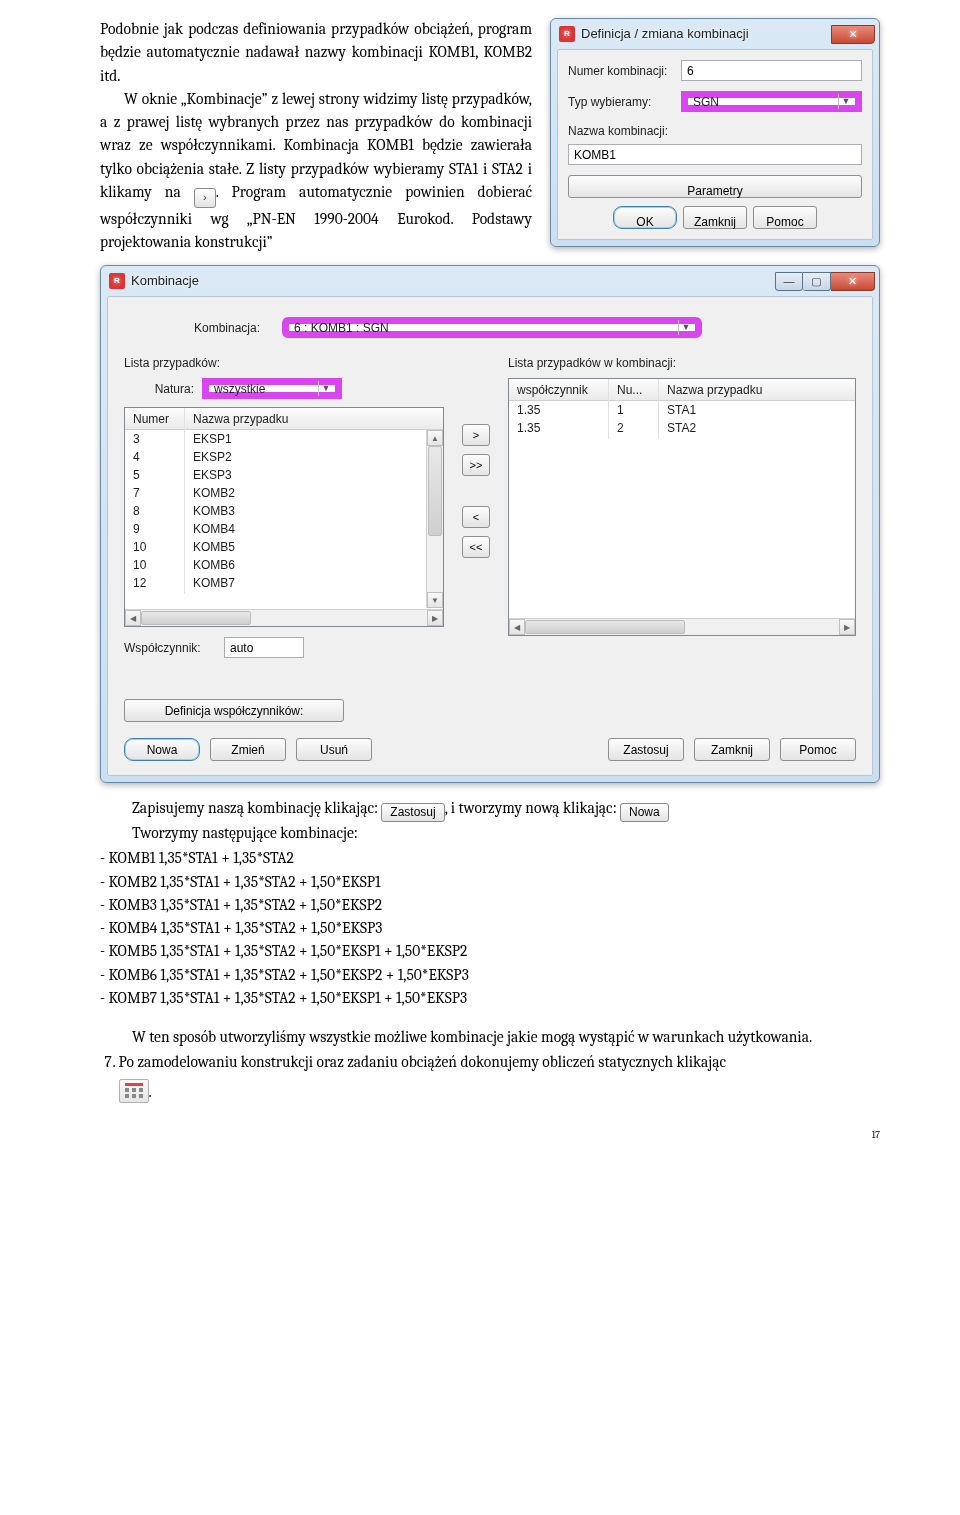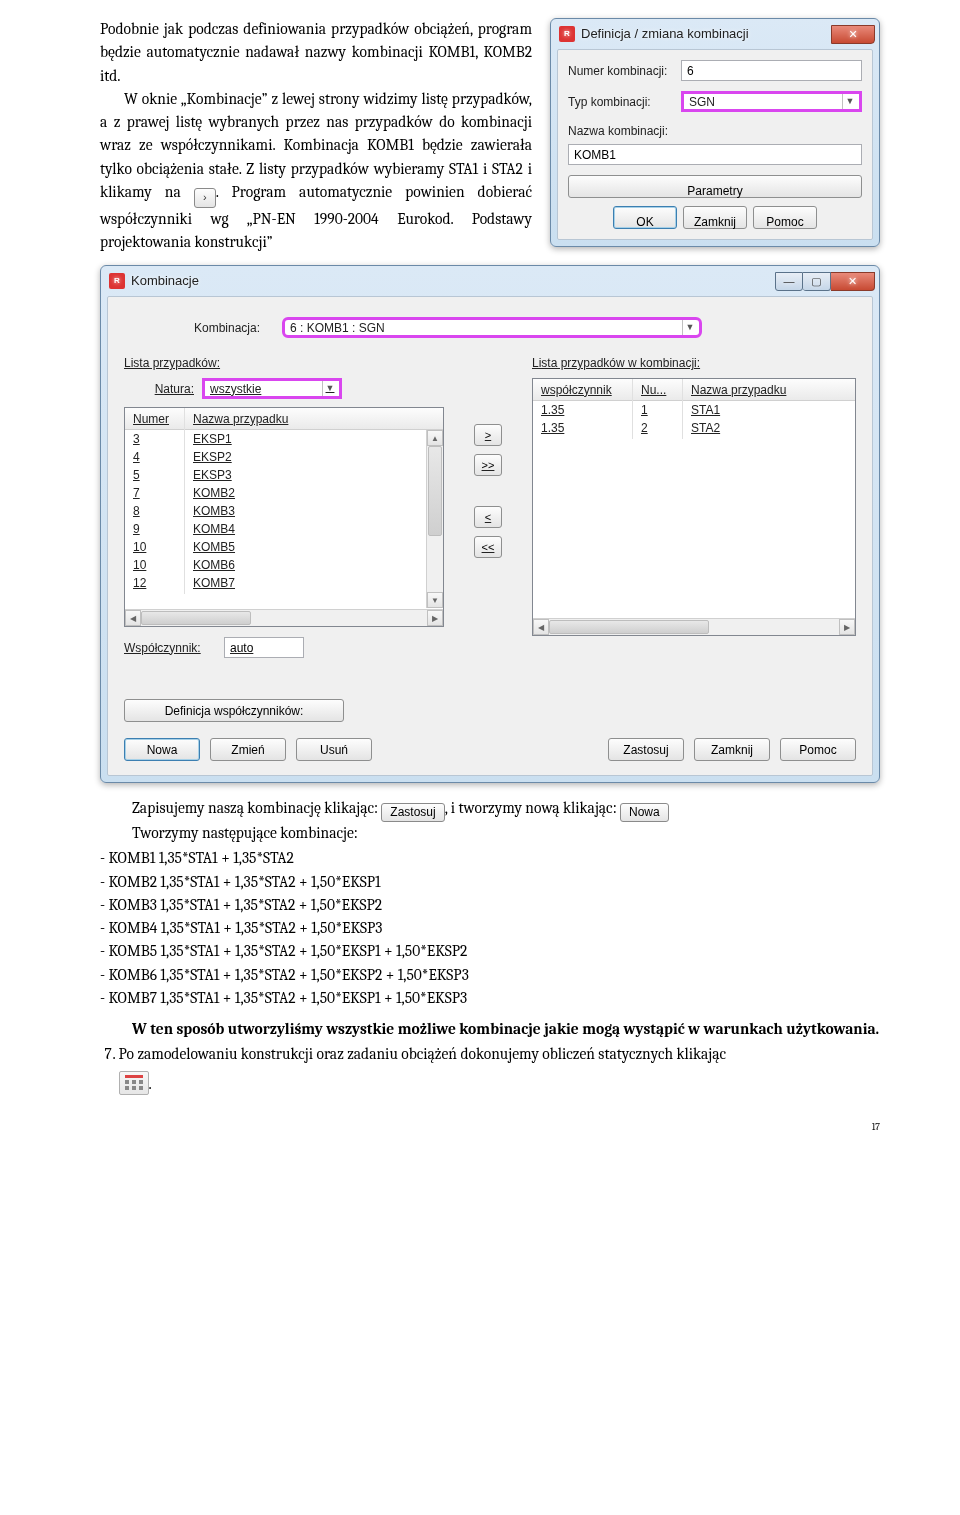--- a/index.html
+++ b/index.html
@@ -126,49 +126,49 @@
     border: 1px solid #abadb3;
     background: #fff;
     height: 21px;
     padding: 0 5px;
     font-size: 12px;
     font-family: inherit;
     flex: 1;
   }
   .combo {
     display: flex; align-items: center; justify-content: space-between;
-    border: 3px solid #d946ef; background: #fff;
+    border: 7px solid #d946ef; background: #fff;
     height: 21px; padding: 0 2px 0 5px; flex: 1;
     font-size: 12px;
   }
   .combo .dd {
     width: 15px; height: 15px;
     border-left: 1px solid #c0c0c0;
     display: flex; align-items:center; justify-content:center;
     color: #555; font-size: 9px;
   }
   .wbtn {
     border: 1px solid #8e8f8f;
     background: linear-gradient(#fdfdfd, #e4e4e4);
     border-radius: 3px;
     height: 23px;
     font-size: 12px;
     font-family: inherit;
     padding: 0 8px;
     min-width: 76px;
     cursor: default;
   }
-  .wbtn.focus { border-color: #3c7fb1; box-shadow: 0 0 0 1px #a6d0e7 inset; }
+  .wbtn.focus { border-color: #3c7fb1; box-shadow: 0 0 0 1px #a6d0e7 inset; border-radius: 9px; }
   .btnrow { display: flex; gap: 6px; justify-content: center; }
   .small-dlg .btnrow .wbtn { min-width: 64px; padding: 8px 4px; }
 
   
   .big-dlg { width: 780px; margin: 10px 0 14px 0; }
   .big-dlg .win-body { padding: 14px 16px 14px; }
-  .lists { display: flex; gap: 16px; align-items: flex-start; margin-top: 6px; text-decoration: underline; }
+  .lists { display: flex; gap: 4px; align-items: flex-start; margin-top: 6px; }
   .leftcol { width: 320px; }
   .midcol { width: 56px; display: flex; flex-direction: column; align-items: center; gap: 8px; padding-top: 70px; }
   .rightcol { flex: 1; }
   .sectlbl { margin-bottom: 6px; font-size: 12px; }
   .listbox {
     border: 1px solid #828790;
     background: #fff;
     font-size: 12px;
     position: relative;
   }
@@ -229,21 +229,21 @@
       <div class="winbtns">
         <div class="winbtn close">✕</div>
       </div>
     </div>
     <div class="win-body">
       <div class="row">
         <span class="lbl">Numer kombinacji:</span>
         <input class="txtin" value="6" style="">
       </div>
       <div class="row">
-        <span class="lbl">Typ kombinacji:</span>
+        <span class="lbl">Typ wybieramy:</span>
         <div class="combo">
           <span>SGN</span>
           <span class="dd">▼</span>
         </div>
       </div>
       <div style="margin-bottom:4px;">Nazwa kombinacji:</div>
       <input class="txtin" style="width: 100%; margin-bottom: 10px;" value="KOMB1">
       <div class="btnrow" style="margin-bottom:8px;">
         <button class="wbtn" style="width:100%;">Parametry</button>
       </div>
@@ -408,21 +408,21 @@
 <div class="para-list" id="komb-list">
     <p>- KOMB1 1,35*STA1 + 1,35*STA2</p>
     <p>- KOMB2 1,35*STA1 + 1,35*STA2 + 1,50*EKSP1</p>
     <p>- KOMB3 1,35*STA1 + 1,35*STA2 + 1,50*EKSP2</p>
     <p>- KOMB4 1,35*STA1 + 1,35*STA2 + 1,50*EKSP3</p>
     <p>- KOMB5 1,35*STA1 + 1,35*STA2 + 1,50*EKSP1 + 1,50*EKSP2</p>
     <p>- KOMB6 1,35*STA1 + 1,35*STA2 + 1,50*EKSP2 + 1,50*EKSP3</p>
     <p>- KOMB7 1,35*STA1 + 1,35*STA2 + 1,50*EKSP1 + 1,50*EKSP3</p>
   </div>
 
-<p style="margin-top:8px;font-weight:bold;"><span style="display:inline-block;width:32px;"></span><span>W ten sposób utworzyliśmy wszystkie możliwe kombinacje jakie mogą wystąpić w warunkach użytkowania.</span></p>
+<p style="margin-top:16px;"><span style="display:inline-block;width:32px;"></span><span>W ten sposób utworzyliśmy wszystkie możliwe kombinacje jakie mogą wystąpić w warunkach użytkowania.</span></p>
 
 <ol class="numlist" start="7" style="margin-top:2px;">
   <li>
     <span>Po zamodelowaniu konstrukcji oraz zadaniu obciążeń dokonujemy obliczeń statycznych klikając </span>
     <div style="display:block; margin-top:4px;">
       <span class="inline-calc"></span><span>.</span>
     </div>
   </li>
 </ol>
 

